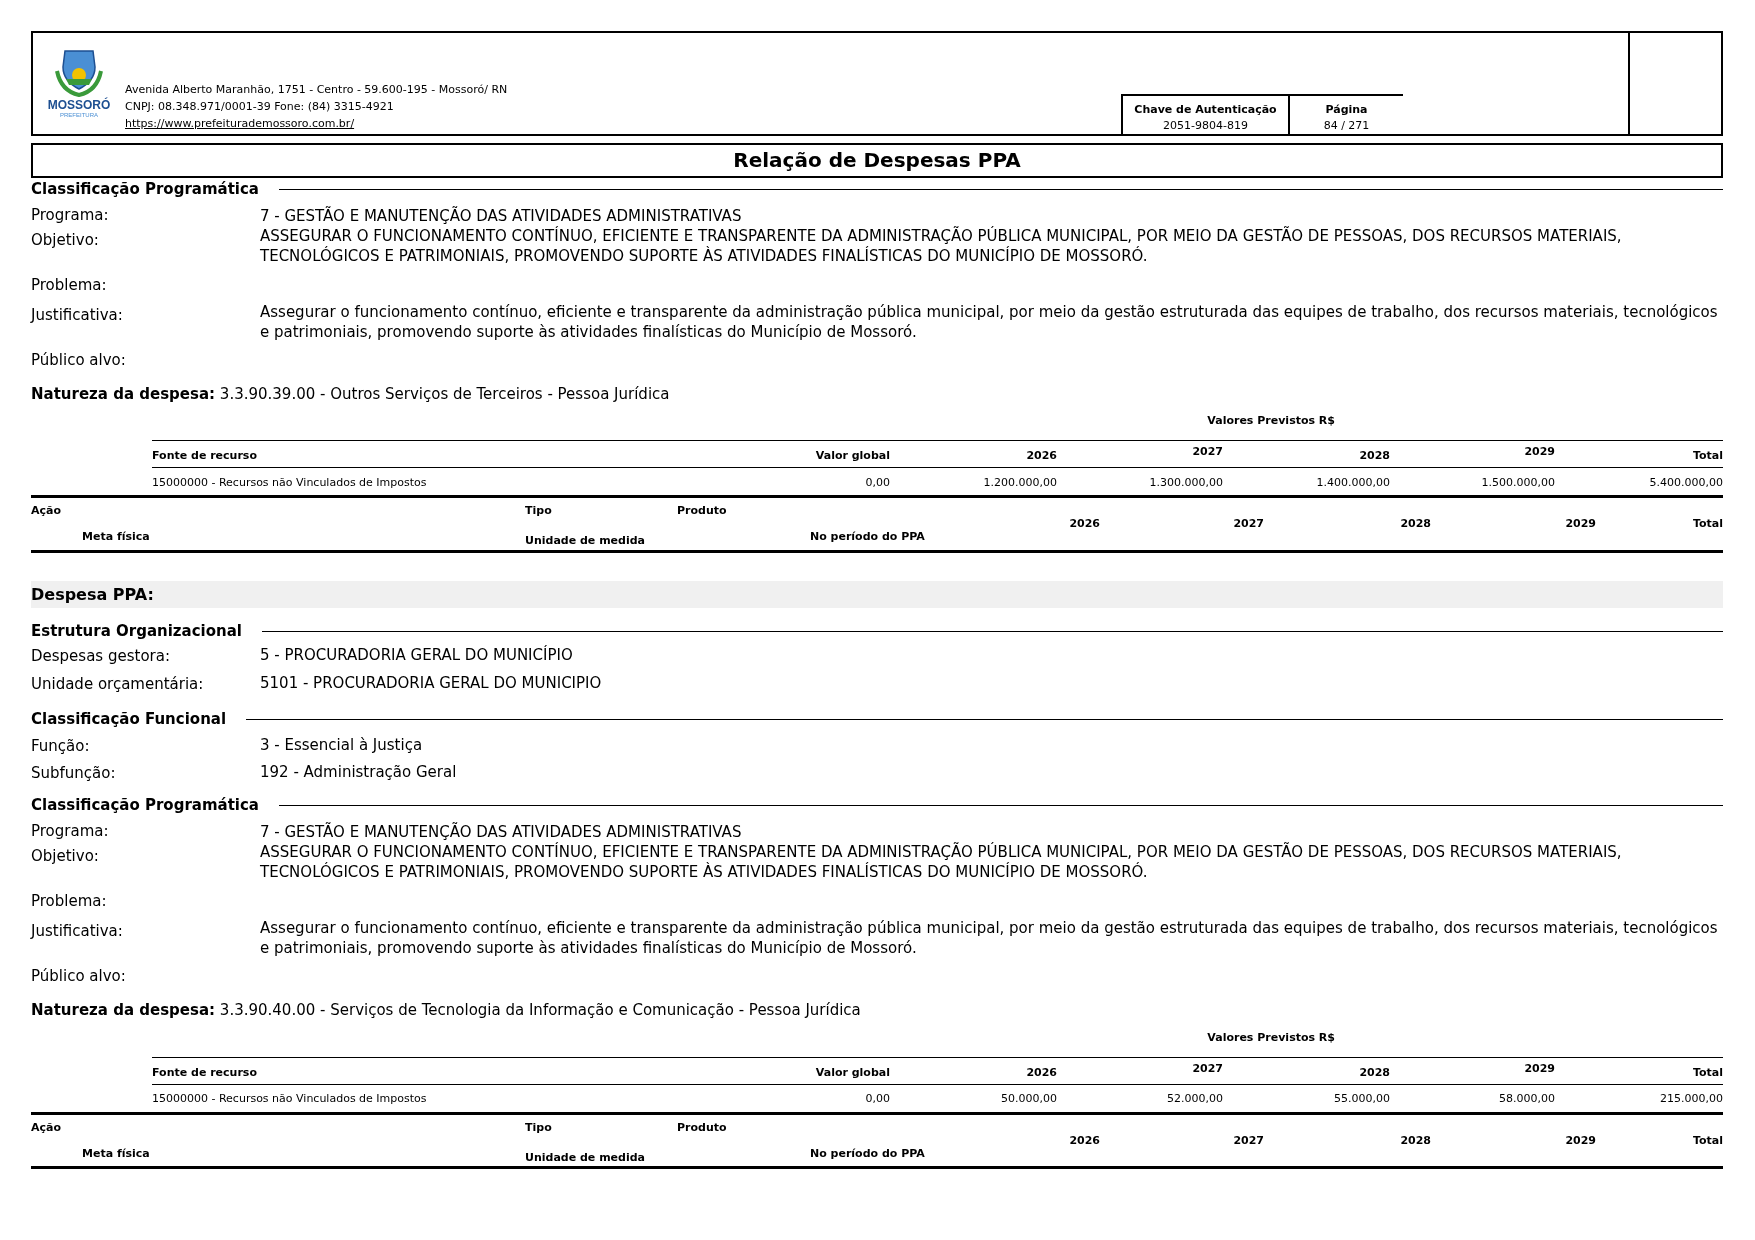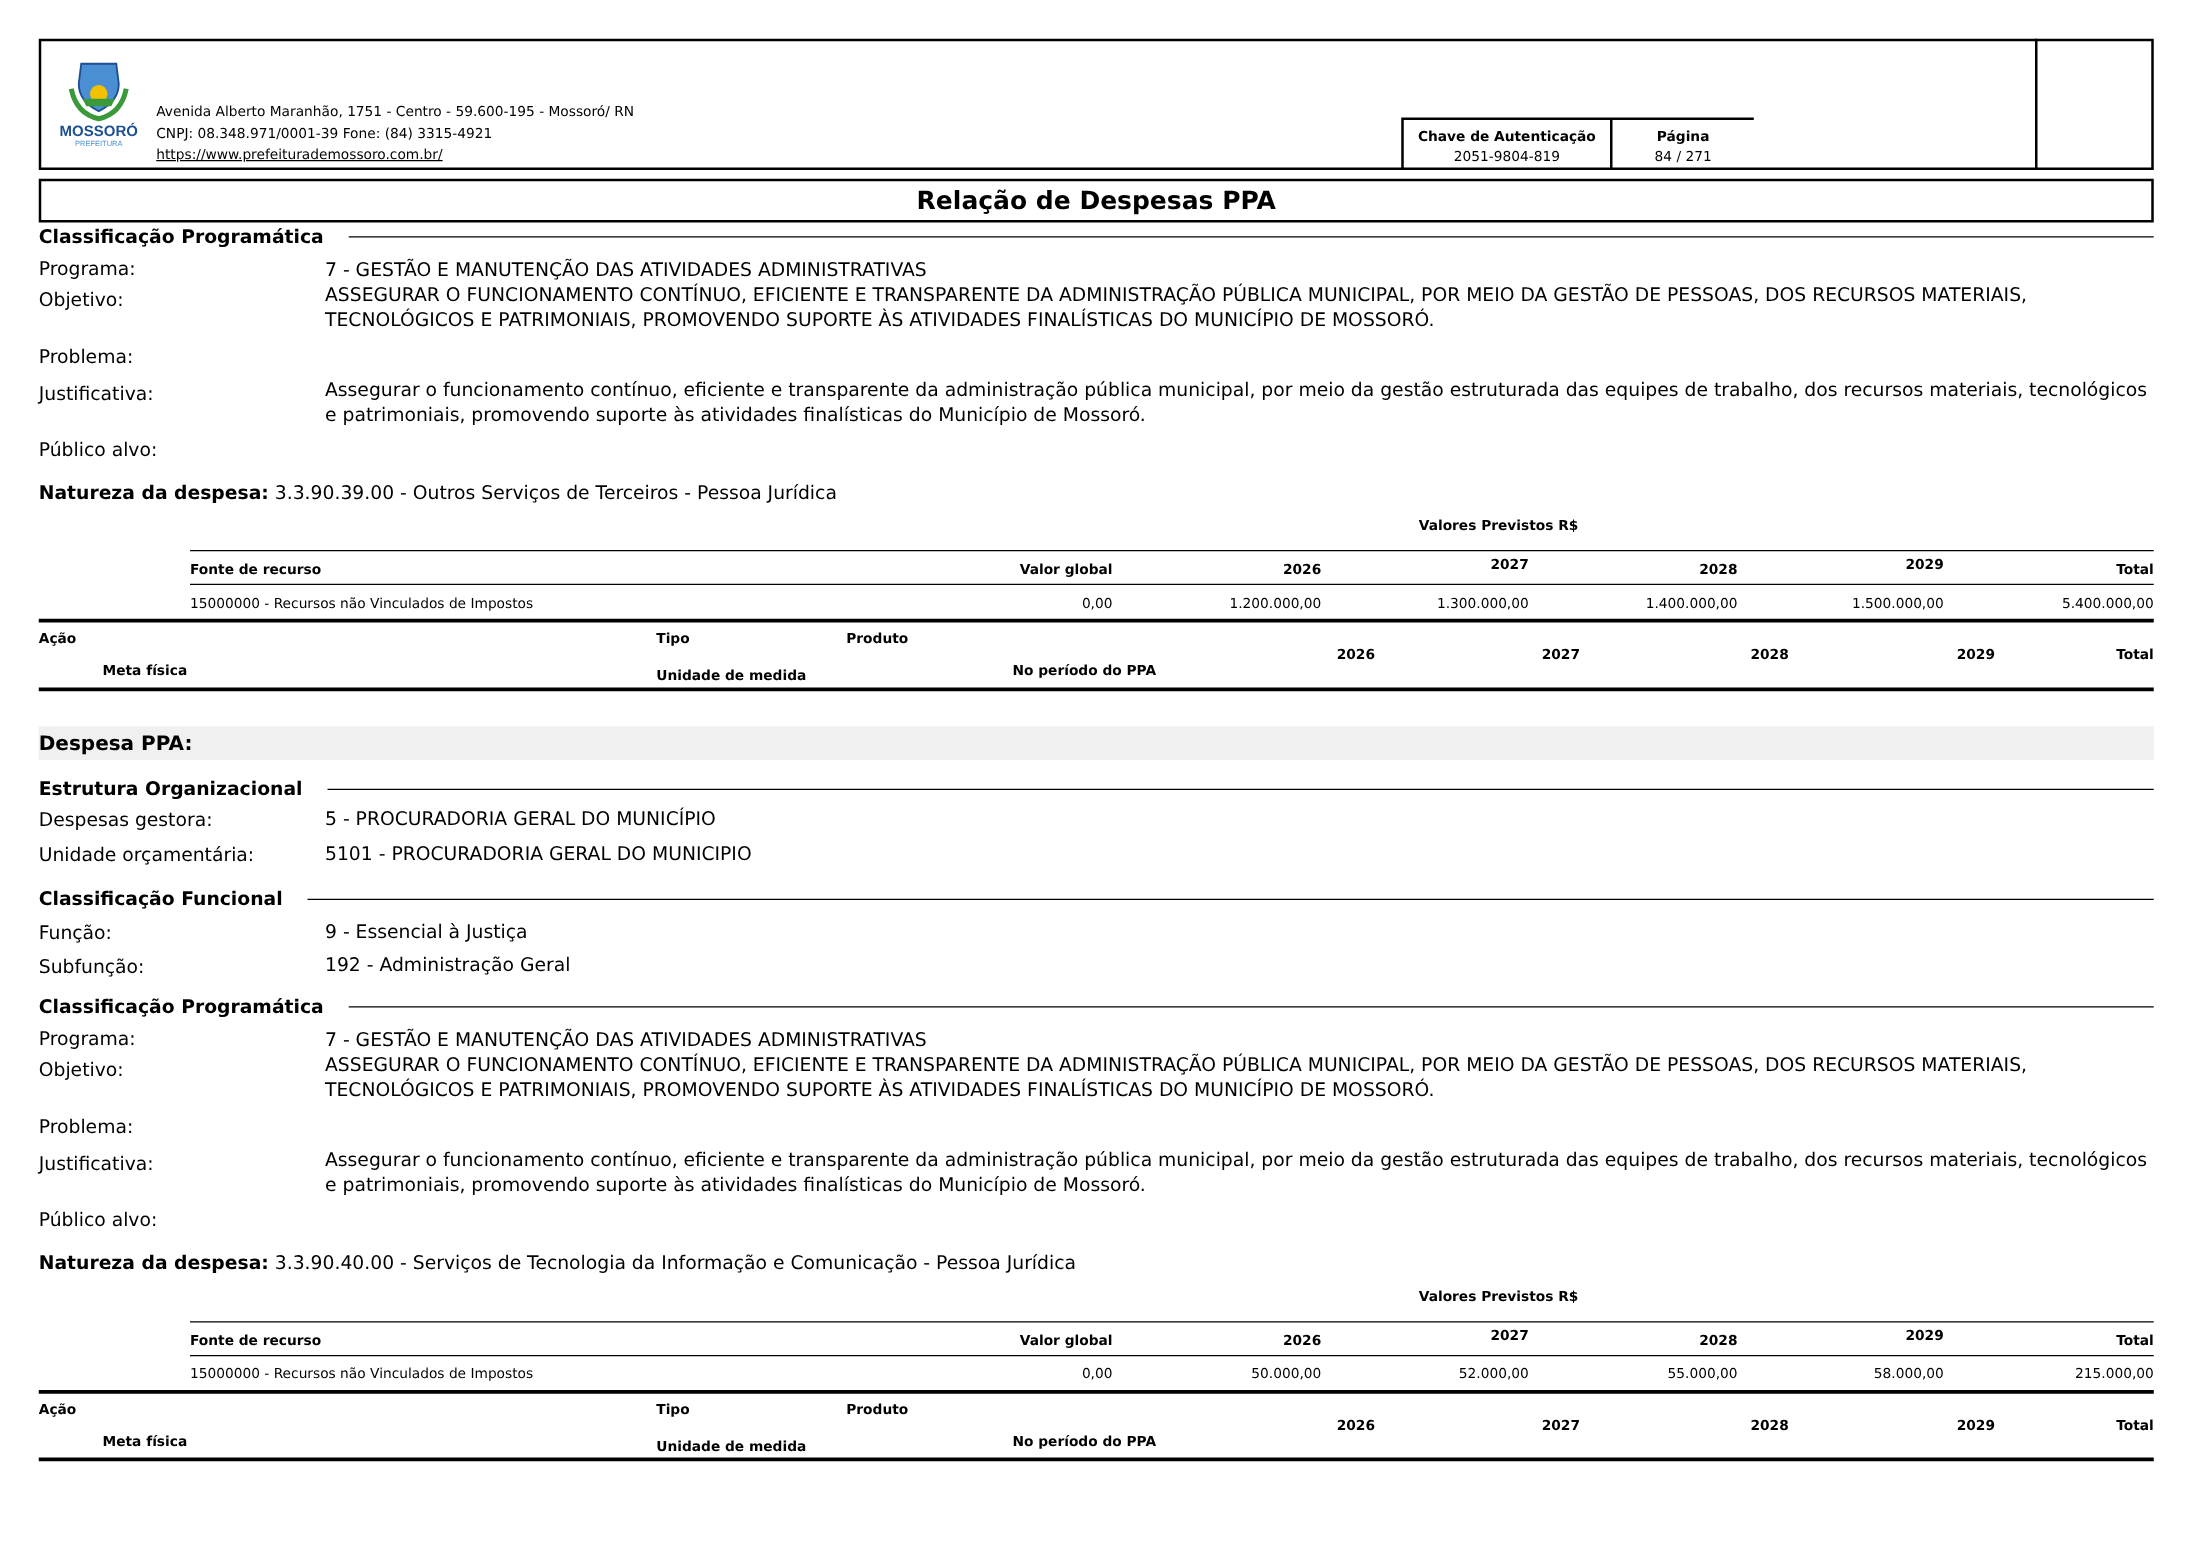--- a/index.html
+++ b/index.html
@@ -21,21 +21,21 @@
 
   .title-box { position: absolute; left: 31px; top: 143px; width: 1692px; height: 35px; border: 2px solid #000; text-align: center; font-size: 20px; font-weight: bold; line-height: 31px; }
 
   .sec-h { position: absolute; left: 31px; font-size: 15px; font-weight: bold; display: flex; align-items: center; width: 1692px; }
   .sec-h .rule { flex: 1; height: 1px; background: #000; margin-left: 20px; }
   .lbl { position: absolute; left: 31px; font-size: 15px; }
   .val { position: absolute; left: 260px; font-size: 15px; width: 1460px; line-height: 20px; white-space: normal; }
   .nat { position: absolute; left: 31px; font-size: 15px; }
   .nat b { font-weight: bold; text-align: center; }
 
-  .tbl-cap { position: absolute; font-size: 11px; font-weight: bold; text-align: left; width: 200px; }
+  .tbl-cap { position: absolute; font-size: 11px; font-weight: bold; text-align: right; width: 200px; }
   .hline { position: absolute; height: 1px; background: #000; }
   .hthick { position: absolute; height: 3px; background: #000; }
   .th { position: absolute; font-size: 11px; font-weight: bold; }
   .td { position: absolute; font-size: 11px; }
   .r { text-align: right; }
 
   .despesa-band { position: absolute; left: 31px; top: 581px; width: 1692px; height: 27px; background: #f0f0f0; font-size: 16px; font-weight: bold; line-height: 27px; }
   .despesa-band span { position: absolute; }
 </style>
 </head>
@@ -128,21 +128,21 @@
 <div class="lbl" style="top:647px">Despesas gestora:</div>
 <div class="val" style="top:645px">5 - PROCURADORIA GERAL DO MUNICÍPIO</div>
 <div class="lbl" style="top:675px">Unidade orçamentária:</div>
 <div class="val" style="top:673px">5101 - PROCURADORIA GERAL DO MUNICIPIO</div>
 
 <div class="sec-h" style="top:710px">
   <span>Classificação Funcional</span>
     <span class="rule"></span>
 </div>
 <div class="lbl" style="top:737px">Função:</div>
-<div class="val" style="top:735px">9 - Essencial à Justiça</div>
+<div class="val" style="top:735px">3 - Essencial à Justiça</div>
 <div class="lbl" style="top:764px">Subfunção:</div>
 <div class="val" style="top:762px">192 - Administração Geral</div>
 
 <div class="sec-h" style="top:796px">
   <span>Classificação Programática</span>
     <span class="rule"></span>
 </div>
 <div class="lbl" style="top:822px">Programa:</div>
 <div class="val" style="top:822px">7 - GESTÃO E MANUTENÇÃO DAS ATIVIDADES ADMINISTRATIVAS</div>
 <div class="lbl" style="top:847px">Objetivo:</div>

